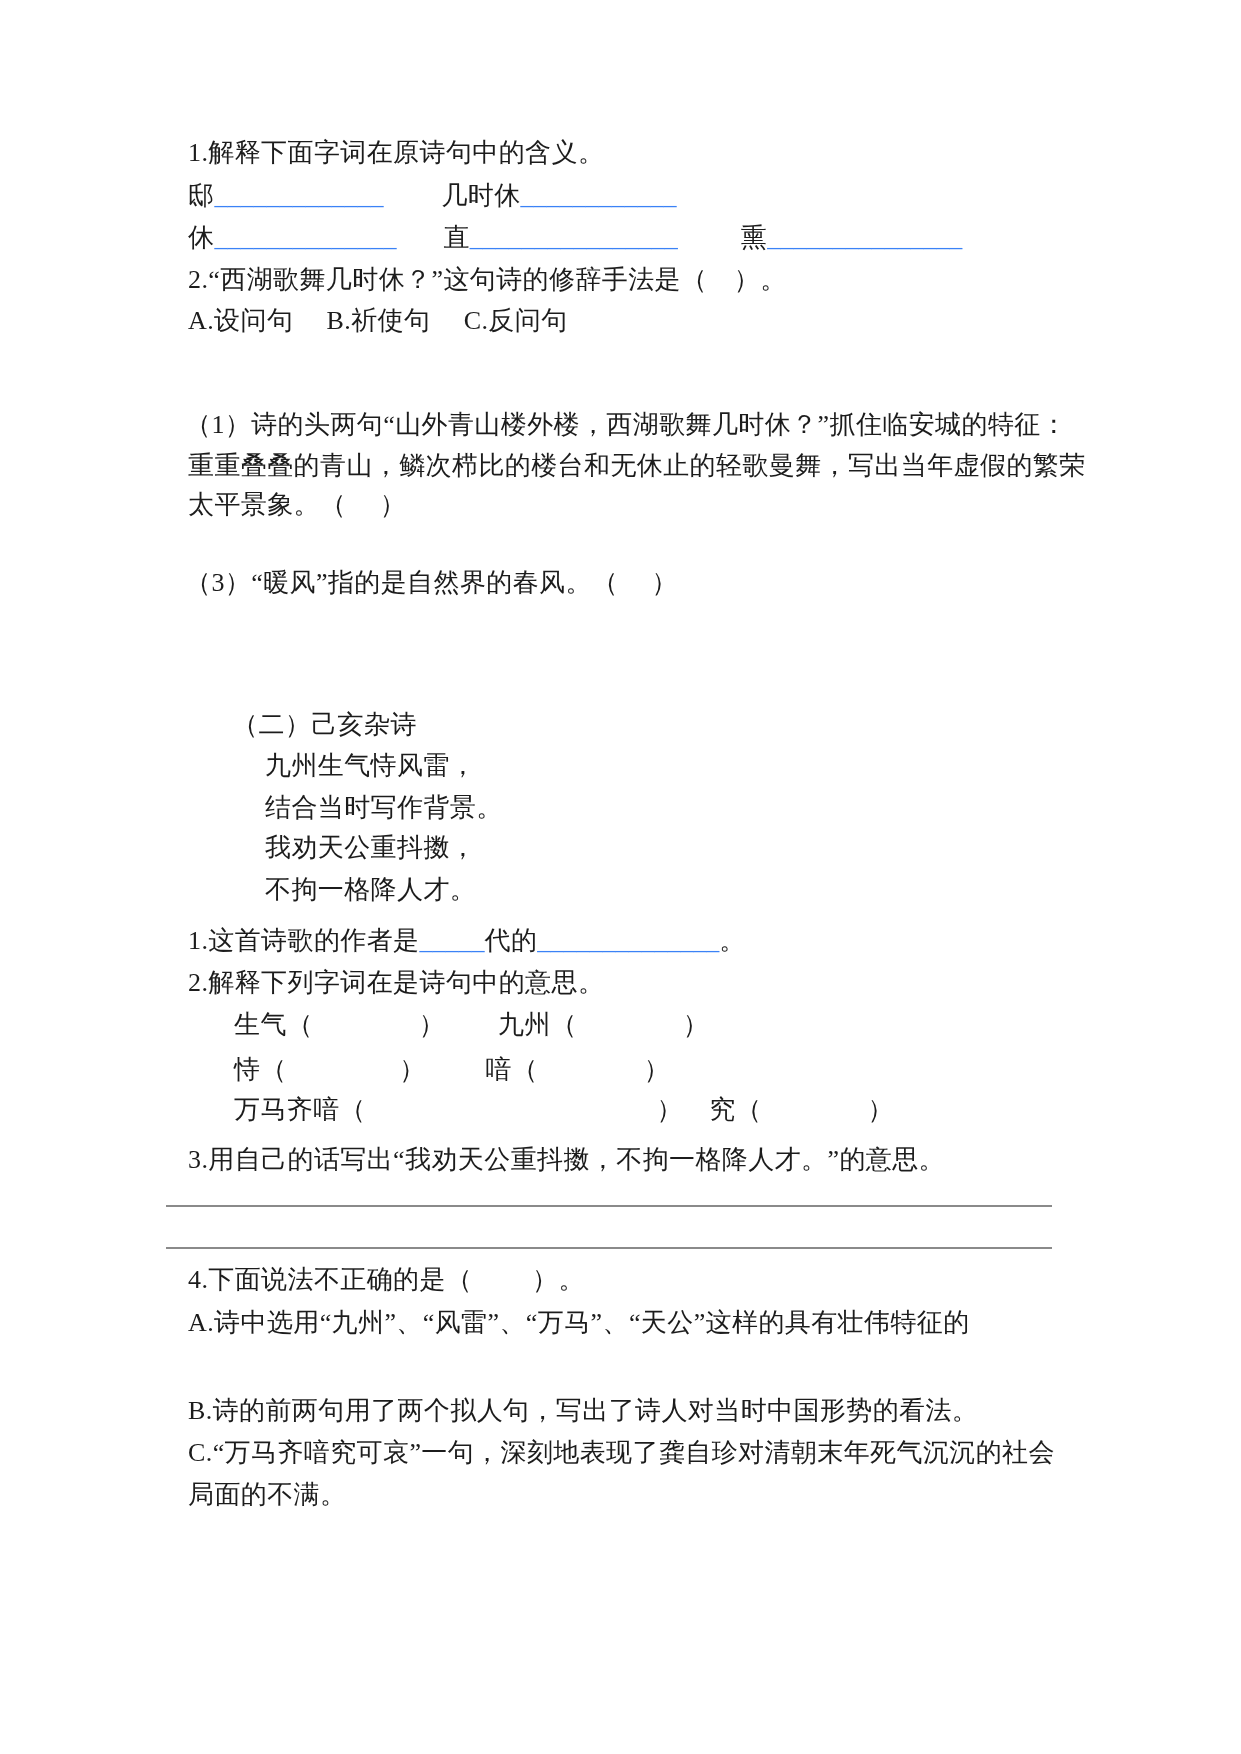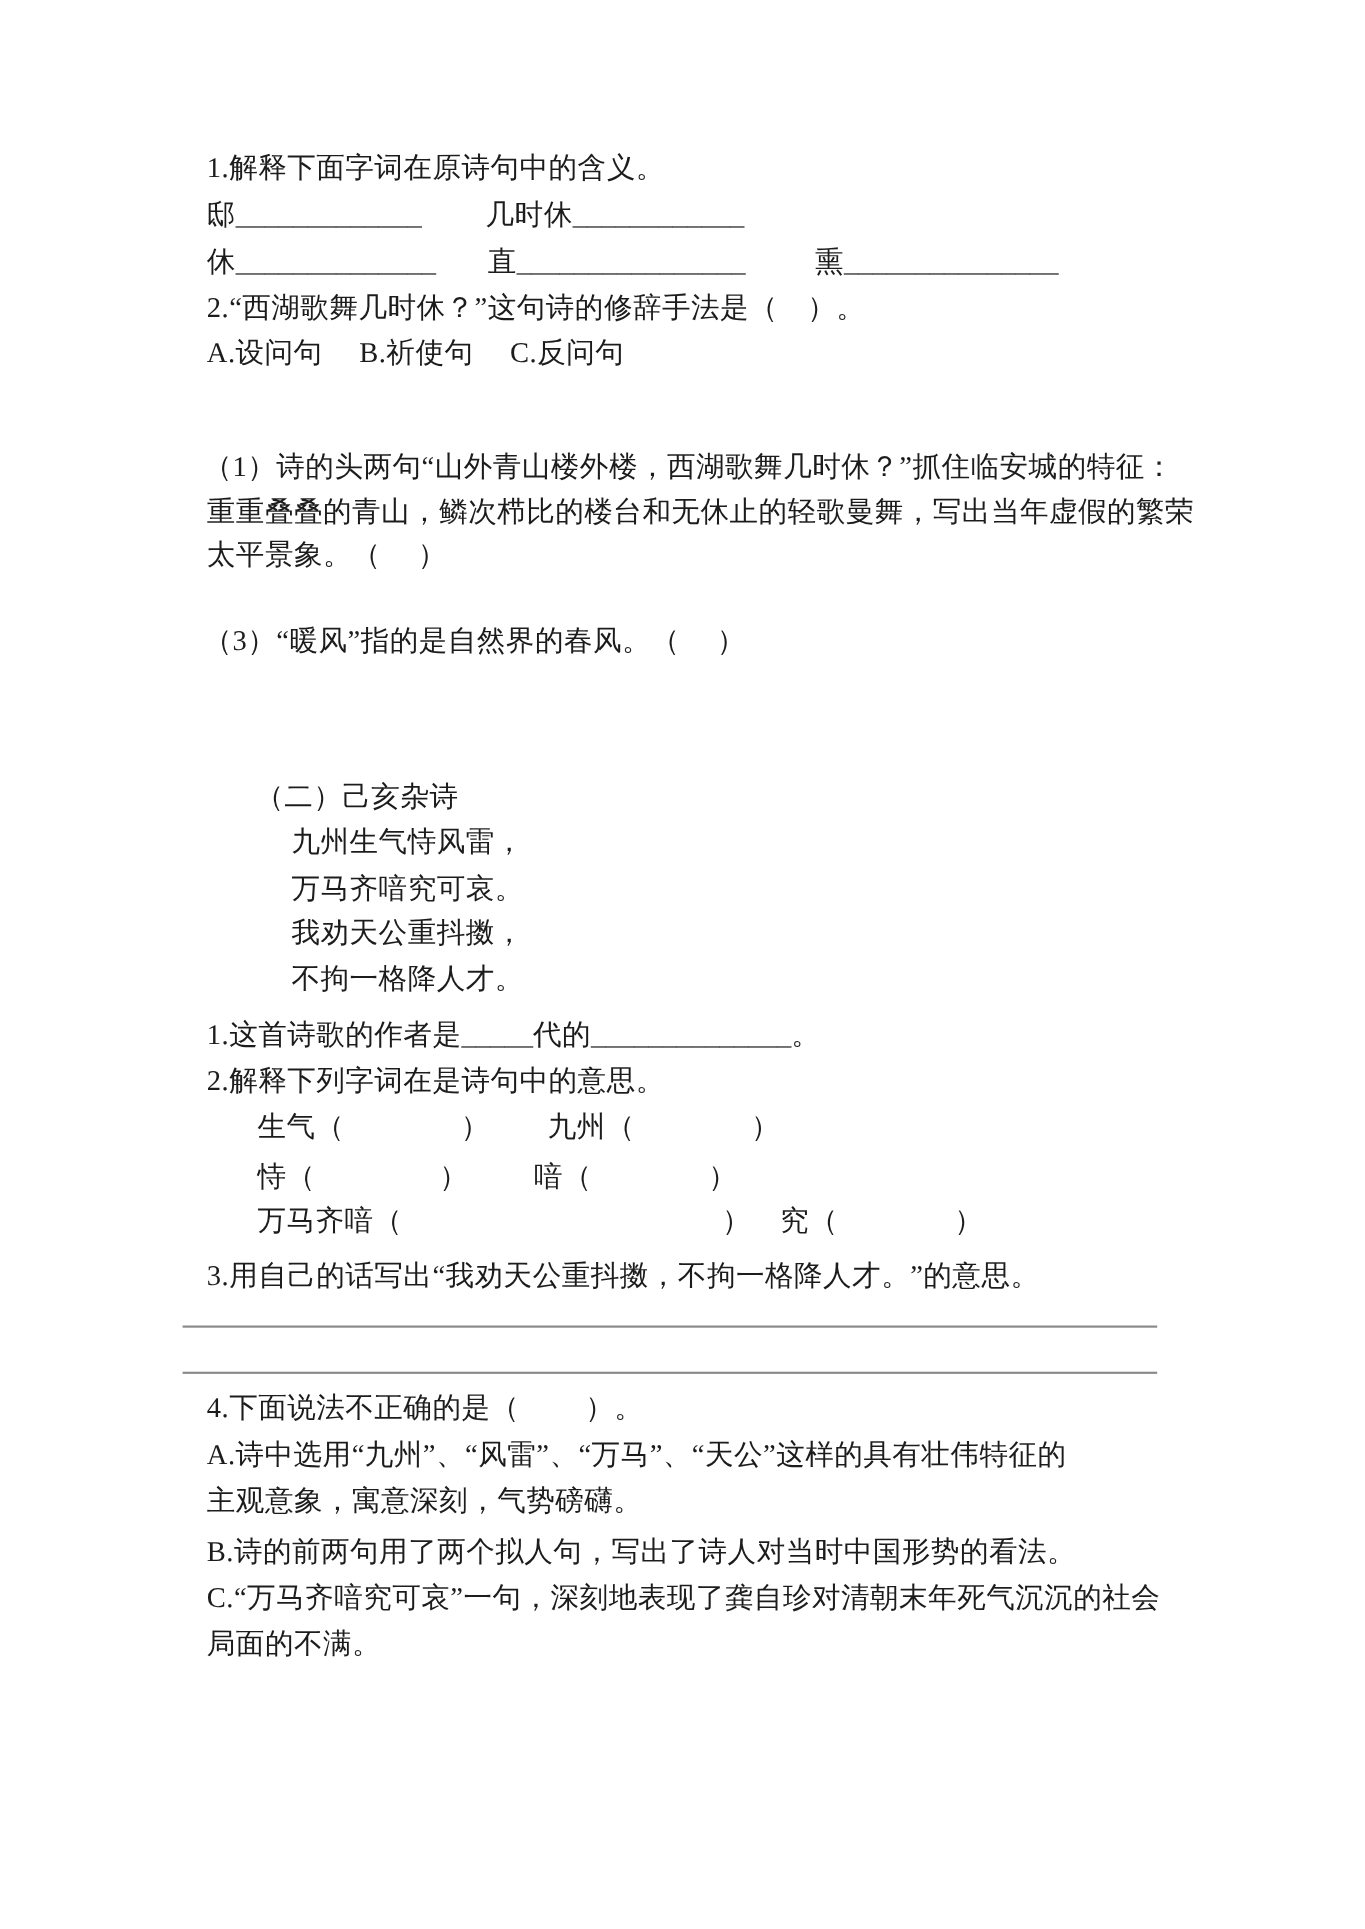--- a/index.html
+++ b/index.html
@@ -15,21 +15,21 @@
     overflow:hidden;
   }
   .ln {
     position:absolute;
     height:40px; line-height:40px;
     font-size:26px;
     color:#1c1c1c;
     white-space:nowrap;
     letter-spacing:0.4px;
   }
-  .u { color:#404040; letter-spacing:0; }
+  .u { color:#3b82f6; letter-spacing:0; }
   .g58 { margin-left:58px; }
   .g47 { margin-left:47px; }
   .g63 { margin-left:63px; }
   .ansline {
     position:absolute;
     left:166px; width:886px; height:0;
     border-top:2px solid #8a8a8a;
   }
 </style>
 </head>
@@ -46,35 +46,34 @@
   <div class="ln" style="top:260px;left:188px">2.“西湖歌舞几时休？”这句诗的修辞手法是（　）。</div>
   <div class="ln" style="top:301px;left:188px">A.设问句　 B.祈使句　 C.反问句</div>
 
   <div class="ln" style="top:405px;left:185px">（1）诗的头两句“山外青山楼外楼，西湖歌舞几时休？”抓住临安城的特征：</div>
   <div class="ln" style="top:446px;left:188px">重重叠叠的青山，鳞次栉比的楼台和无休止的轻歌曼舞，写出当年虚假的繁荣</div>
   <div class="ln" style="top:485px;left:188px">太平景象。（　 ）</div>
   <div class="ln" style="top:563px;left:185px">（3）“暖风”指的是自然界的春风。（　 ）</div>
 
   <div class="ln" style="top:705px;left:232px">（二）己亥杂诗</div>
   <div class="ln" style="top:746px;left:265px">九州生气恃风雷，</div>
-  <div class="ln" style="top:788px;left:265px">万马齐喑究可哀。</div>
+  <div class="ln" style="top:788px;left:265px">结合当时写作背景。</div>
   <div class="ln" style="top:828px;left:265px">我劝天公重抖擞，</div>
   <div class="ln" style="top:870px;left:265px">不拘一格降人才。</div>
 
   <div class="ln" style="top:921px;left:188px"><span>1.这首诗歌的作者是</span><span class="u">_____</span><span>代的</span><span class="u">______________</span><span>。</span></div>
 
   <div class="ln" style="top:963px;left:188px">2.解释下列字词在是诗句中的意思。</div>
   <div class="ln" style="top:1005px;left:234px">生气（　　　　）　　九州（　　　　）</div>
   <div class="ln" style="top:1050px;left:234px">恃（　　　　 ）　　 喑（　　　　）</div>
   <div class="ln" style="top:1090px;left:234px">万马齐喑（　　　　　　　　　　　）　究（　　　　）</div>
 
   <div class="ln" style="top:1140px;left:188px">3.用自己的话写出“我劝天公重抖擞，不拘一格降人才。”的意思。</div>
   <div class="ansline" style="top:1205px"></div>
   <div class="ansline" style="top:1247px"></div>
 
   <div class="ln" style="top:1260px;left:188px">4.下面说法不正确的是（　　 ）。</div>
   <div class="ln" style="top:1303px;left:188px">A.诗中选用“九州”、“风雷”、“万马”、“天公”这样的具有壮伟特征的</div>
-  <div class="ln" style="top:1345px;left:188px">主观意象，寓意深刻，气势磅礴。</div>
   <div class="ln" style="top:1391px;left:188px">B.诗的前两句用了两个拟人句，写出了诗人对当时中国形势的看法。</div>
   <div class="ln" style="top:1433px;left:188px">C.“万马齐喑究可哀”一句，深刻地表现了龚自珍对清朝末年死气沉沉的社会</div>
   <div class="ln" style="top:1475px;left:188px">局面的不满。</div>
 
 </div>
 
 </body></html>

